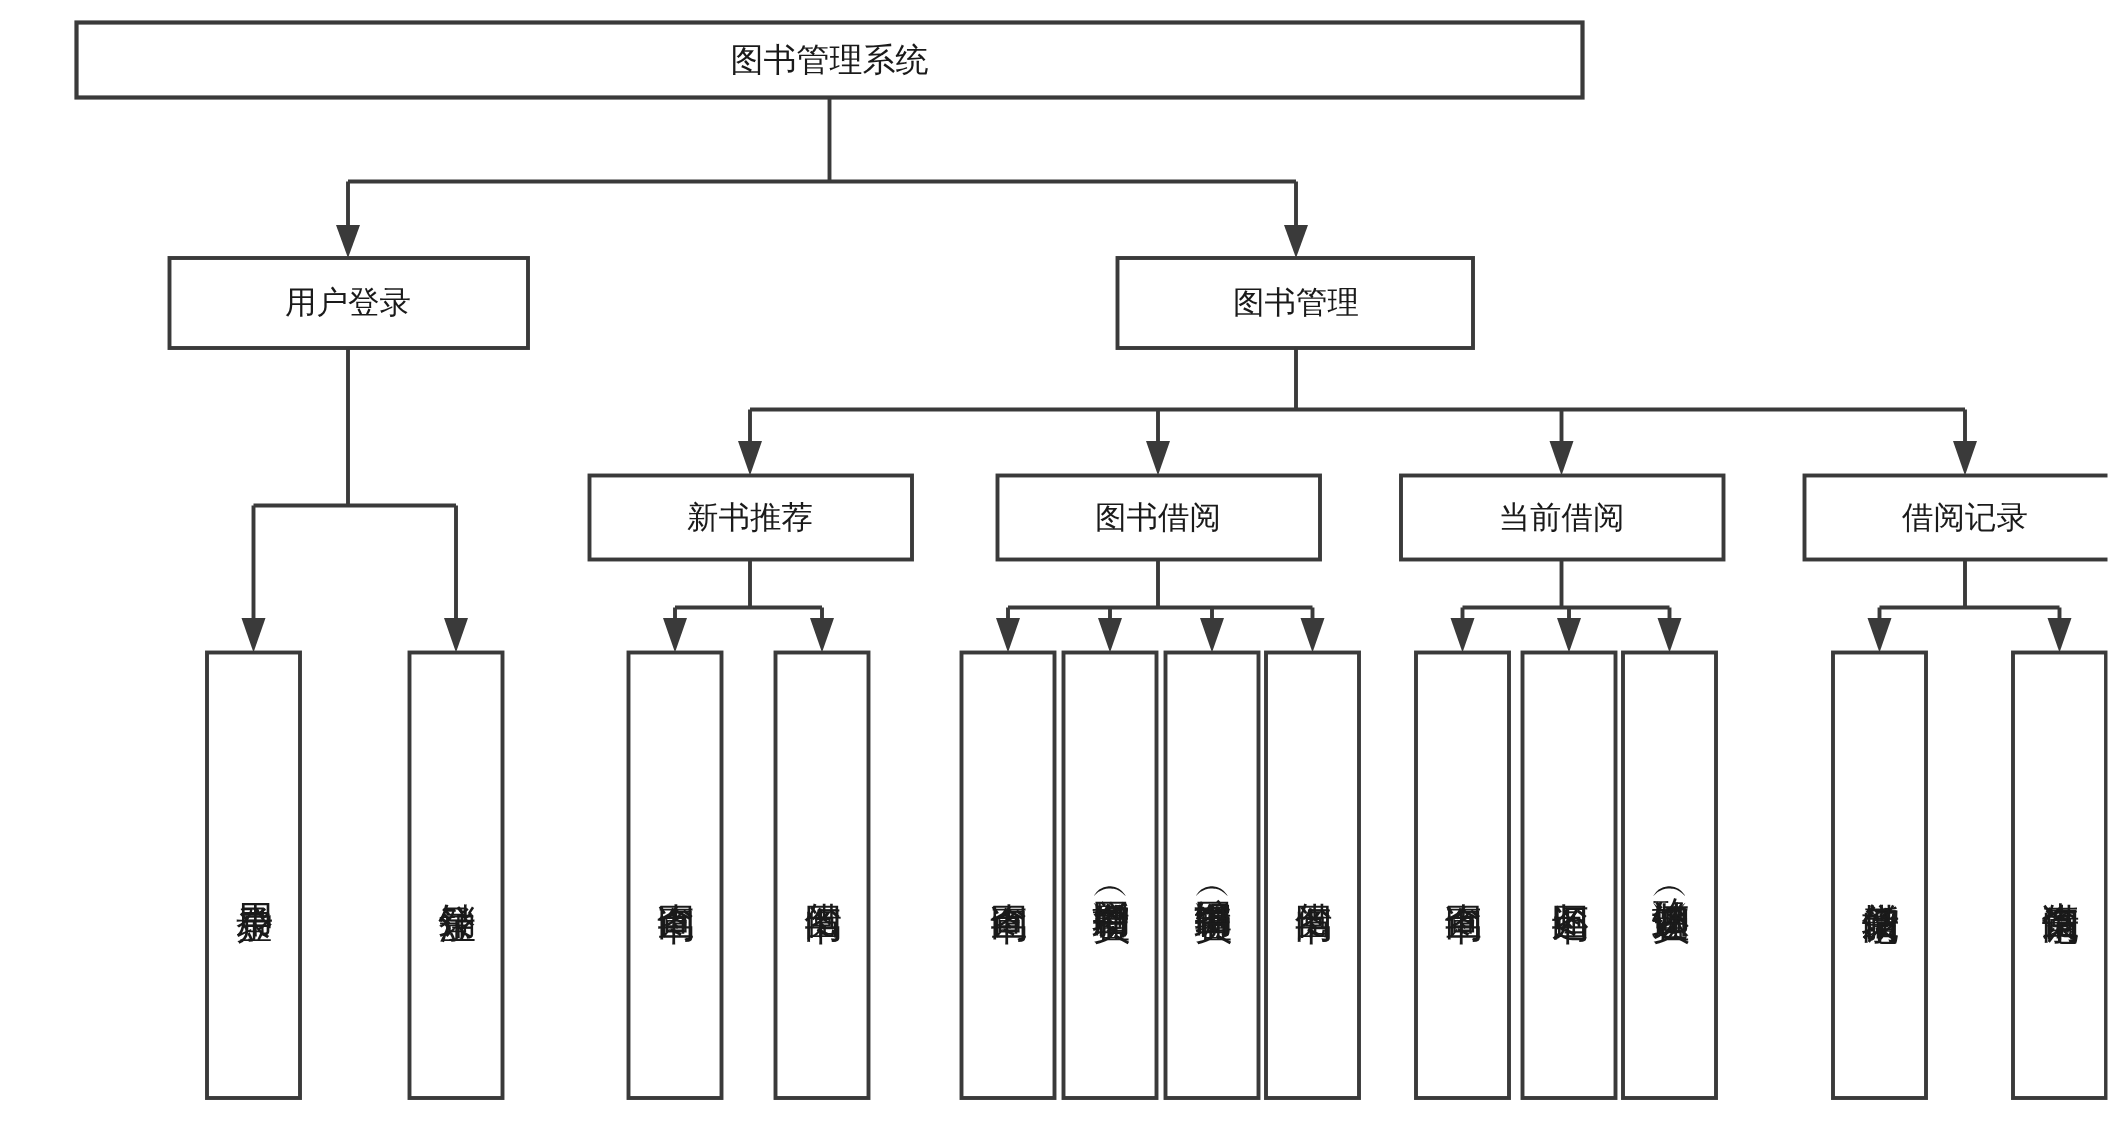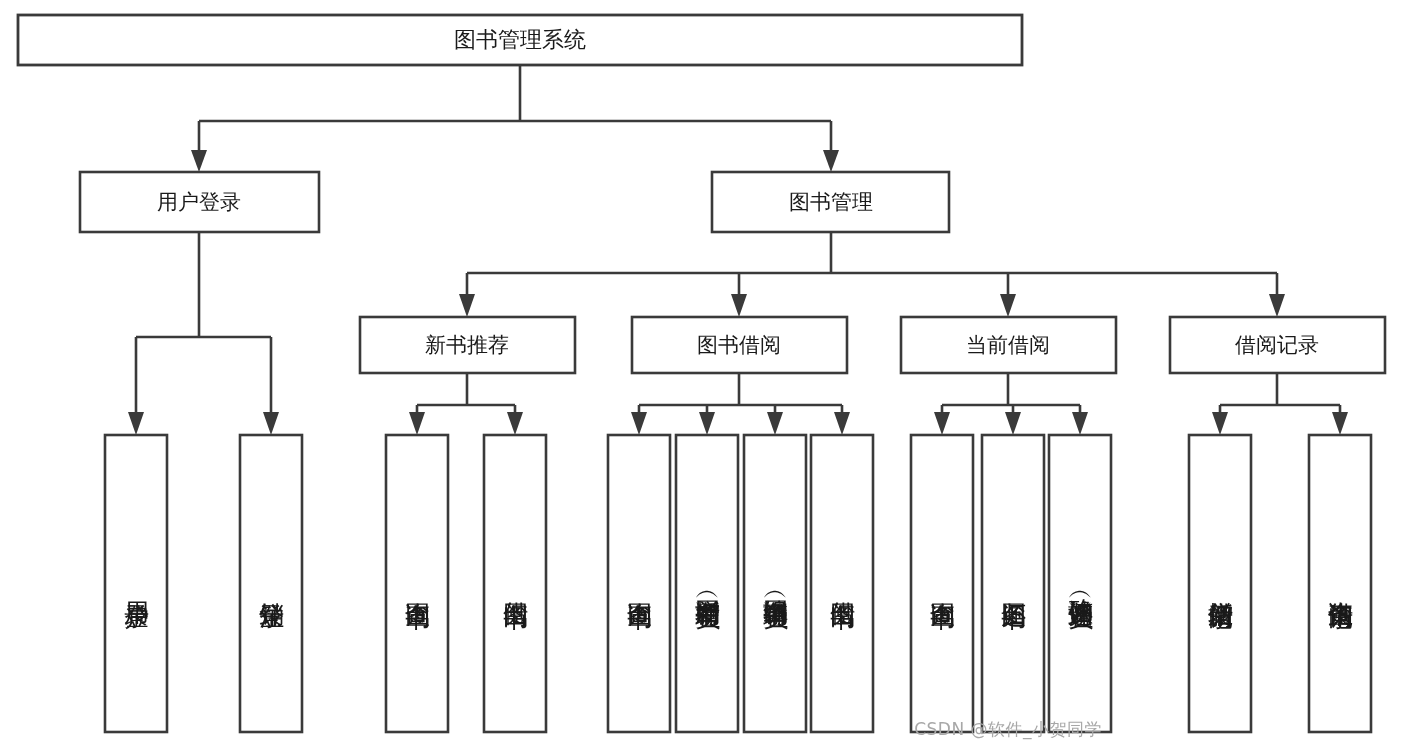--- a/index.html
+++ b/index.html
@@ -11,20 +11,21 @@
     width: 1405px;
     height: 747px;
     font-family: "DejaVu Sans", "Liberation Sans", sans-serif;
     overflow: hidden;
     position: relative;
   }
   #diagram-root {
     position: relative;
     width: 1110px;
     height: 747px;
+    margin-left: 33px;
   }
   svg.diagram {
     position: absolute;
     top: 0;
     left: 0;
     width: 1405px;
     height: 747px;
     display: block;
   }
   .node-box {
@@ -233,14 +234,13 @@
   <div class="leaf-label" style="left:744px; top:435px; width:62px; height:297px;">编辑图书（管理员）</div>
   <div class="leaf-label" style="left:811px; top:435px; width:62px; height:297px;">借阅图书</div>
 
   <div class="leaf-label" style="left:911px; top:435px; width:62px; height:297px;">查询图书</div>
   <div class="leaf-label" style="left:982px; top:435px; width:62px; height:297px;">归还图书</div>
   <div class="leaf-label" style="left:1049px; top:435px; width:62px; height:297px;">确认归还（管理员）</div>
 
   <div class="leaf-label" style="left:1189px; top:435px; width:62px; height:297px;">新增借阅记录</div>
   <div class="leaf-label" style="left:1309px; top:435px; width:62px; height:297px;">查询借阅记录</div>
 
-  <div class="watermark">CSDN @软件_小贺同学</div>
 </div>
 
 </body></html>

